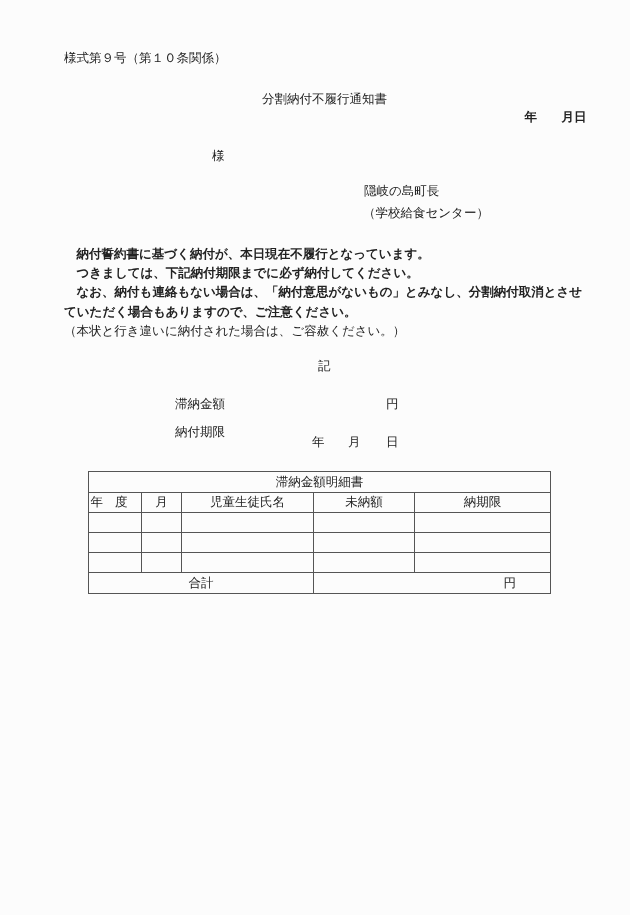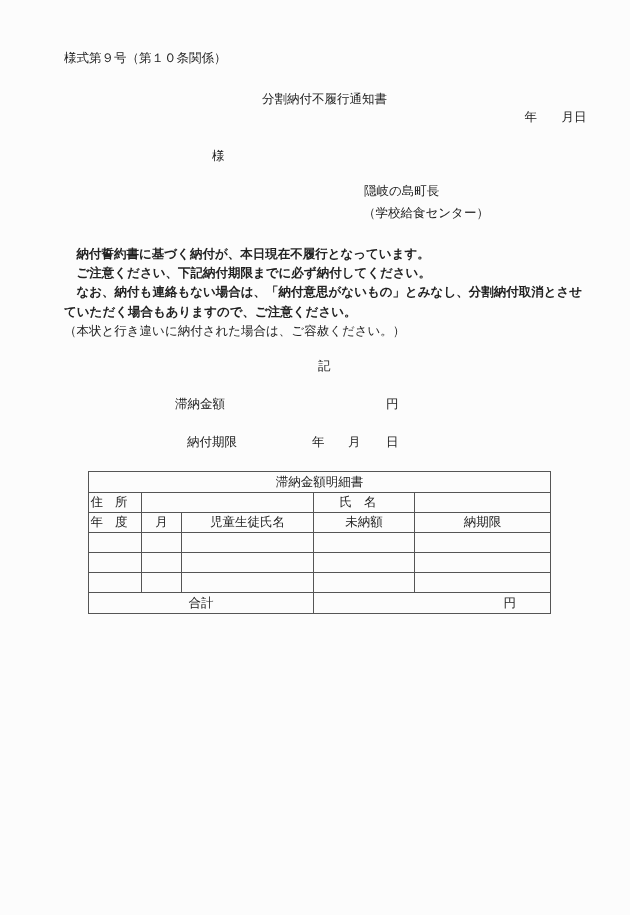--- a/index.html
+++ b/index.html
@@ -13,41 +13,41 @@
       position: relative;
       overflow: hidden;
       font-family: "DejaVu Sans", "Liberation Sans", sans-serif;
       color: #222;
       font-size: 12.5px;
       line-height: 1;
     }
     .abs { position: absolute; white-space: nowrap; text-align: right; }
     .form-number { left: 64px; top: 52px; }
     .doc-title { left: 262px; top: 93px; }
-    .date-line { left: 499px; top: 111px; }
+    .date-line { left: 499px; top: 111px; font-weight: bold; }
     .date-line span { display: inline-block; }
     .addressee { left: 212px; top: 150px; }
     .issuer-name { left: 348px; top: 185px; margin-left: 16px; }
     .issuer-dept { left: 363px; top: 207px; }
 
     .body-text {
       position: absolute;
       left: 64px;
       top: 244px;
       width: 530px;
       line-height: 19.2px;
       white-space: normal;
     }
     .body-text p { margin: 0; }
     .indent { text-indent: 12.5px; font-weight: bold; }
 
     .ki { left: 318px; top: 360px; }
     .label-amount { left: 175px; top: 398px; }
     .yen-amount { left: 386px; top: 398px; }
-    .label-deadline { left: 175px; top: 436px; margin-left: 12px; }
+    .label-deadline { left: 175px; top: 426px; }
     .dl-year { left: 312px; top: 436px; }
     .dl-month { left: 348px; top: 436px; }
     .dl-day { left: 386px; top: 436px; }
 
     table.detail {
       position: absolute;
       left: 88px;
       top: 471px;
       width: 462px;
       border-collapse: collapse;
@@ -75,21 +75,21 @@
 <div class="abs doc-title">分割納付不履行通知書</div>
 <div class="abs date-line">
   <span style="width:38px">年</span><span style="width:37px">月</span><span>日</span>
 </div>
 <div class="abs addressee">様</div>
 <div class="abs issuer-name">隠岐の島町長</div>
 <div class="abs issuer-dept">（学校給食センター）</div>
 
 <div class="body-text">
   <p class="indent">納付誓約書に基づく納付が、本日現在不履行となっています。</p>
-  <p class="indent">ご注意ください、下記納付期限までに必ず納付してください。</p>
+  <p class="indent">つきましては、下記納付期限までに必ず納付してください。</p>
   <p class="indent">なお、納付も連絡もない場合は、「納付意思がないもの」とみなし、分割納付取消とさせていただく場合もありますので、ご注意ください。</p>
   <p>（本状と行き違いに納付された場合は、ご容赦ください。）</p>
 </div>
 
 <div class="abs ki">記</div>
 <div class="abs label-amount">滞納金額</div>
 <div class="abs yen-amount">円</div>
 <div class="abs label-deadline">納付期限</div>
 <div class="abs dl-year">年</div>
 <div class="abs dl-month">月</div>
@@ -99,26 +99,20 @@
   <colgroup>
     <col style="width:53px">
     <col style="width:40px">
     <col style="width:132px">
     <col style="width:101px">
     <col style="width:136px">
   </colgroup>
   <tbody>
       <tr class="row-title">
     <td colspan="5">滞納金額明細書</td>
-  </tr>
-  <tr>
-    <td class="spaced">住所</td>
-    <td colspan="2"></td>
-    <td class="spaced">氏名</td>
-    <td></td>
   </tr>
   <tr>
     <td class="spaced">年度</td>
     <td>月</td>
     <td>児童生徒氏名</td>
     <td>未納額</td>
     <td>納期限</td>
   </tr>
   <tr>
     <td></td>

